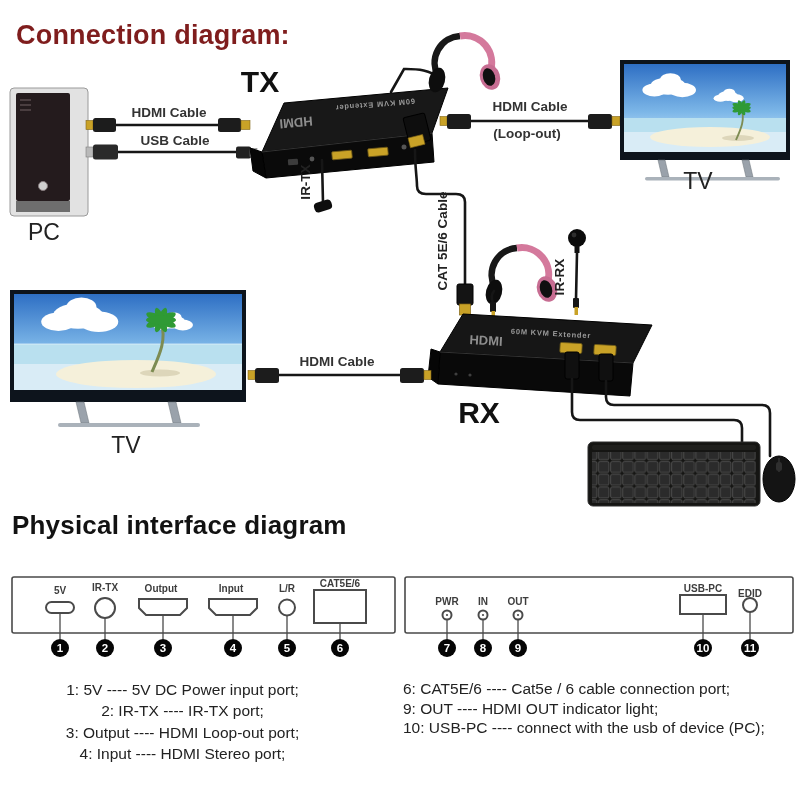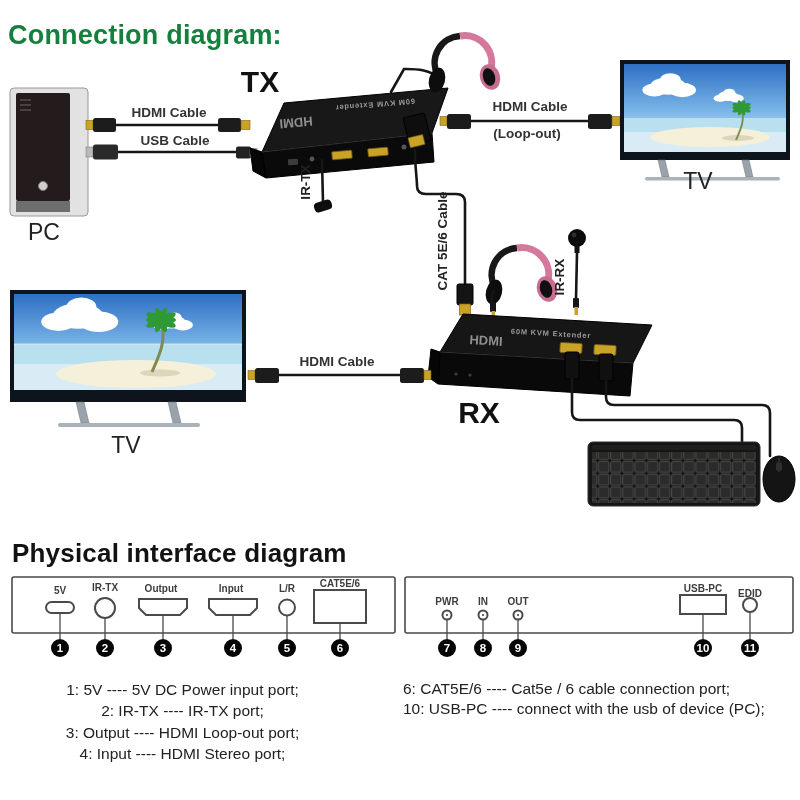--- a/index.html
+++ b/index.html
@@ -1,22 +1,22 @@
 <!DOCTYPE html>
 <html><head>
 <meta charset="utf-8">
 <style>
   html,body{margin:0;padding:0;}
   body{
     width:800px;height:800px;background:#ffffff;position:relative;overflow:hidden;
     font-family:"Liberation Sans","DejaVu Sans",sans-serif;color:#1a1a1a;
   }
   .abs{position:absolute;}
-  .h1{left:8px;top:20px;font-size:27px;font-weight:800;letter-spacing:0.2px;color:#15803d;}
-  .h2{left:12px;top:538px;font-size:26px;font-weight:800;letter-spacing:0.2px;color:#121212;}
+  .h1{left:16px;top:20px;font-size:27px;font-weight:800;letter-spacing:0.2px;color:#7f1d1d;}
+  .h2{left:12px;top:510px;font-size:26px;font-weight:800;letter-spacing:0.2px;color:#121212;}
   svg{position:absolute;left:0;display:block;}
   #connection-svg{top:0;}
   #panels-svg{top:560px;}
   .legend{position:absolute;top:679px;font-size:15.5px;color:#222;}
   .legend.leftcol{left:10px;width:345px;text-align:center;}
   .legend.rightcol{left:358px;width:440px;}
   .legend.leftcol .ln{line-height:21.4px;}
   .legend.rightcol .ln{line-height:19.7px;margin-left:45px;}
   text{font-family:"Liberation Sans","DejaVu Sans",sans-serif;}
   .cable-lab{font-size:13.5px;font-weight:700;fill:#333;}
@@ -336,14 +336,15 @@
 </svg>
 
 <div class="legend leftcol">
   <div class="ln">1:  5V ---- 5V DC Power input port;</div>
   <div class="ln">2:  IR-TX ---- IR-TX port;</div>
   <div class="ln">3:  Output ---- HDMI Loop-out port;</div>
   <div class="ln">4:  Input ---- HDMI Stereo port;</div>
 </div>
 <div class="legend rightcol">
   <div class="ln">6:  CAT5E/6 ---- Cat5e / 6 cable connection port;</div>
+  <div class="ln">9:  OUT ---- HDMI OUT indicator light;</div>
   <div class="ln">10:  USB-PC ---- connect with the usb of device (PC);</div>
 </div>
 
 </body></html>

